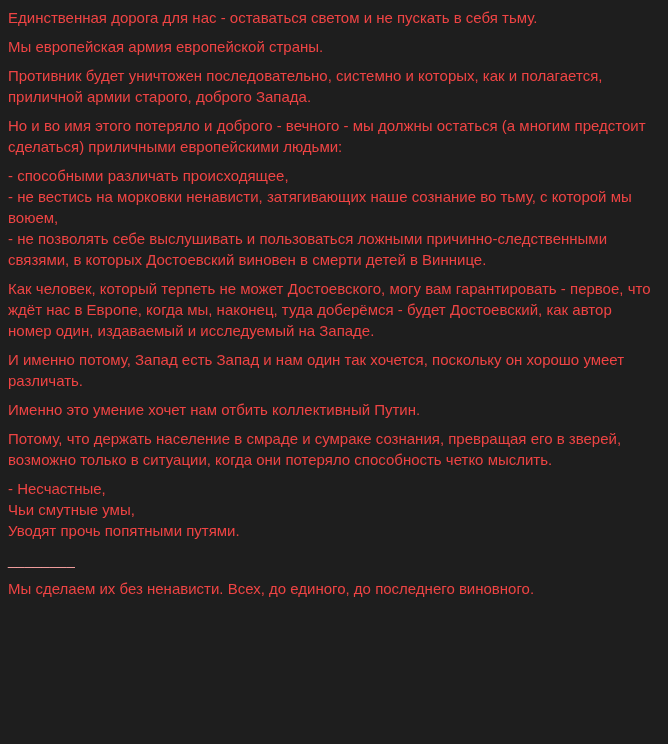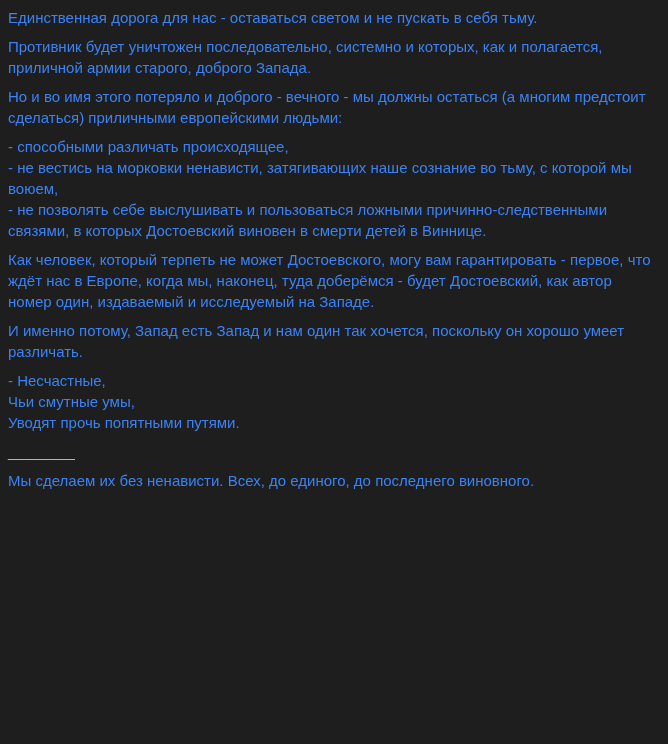--- a/index.html
+++ b/index.html
@@ -14,40 +14,43 @@
     color: #f2f2f2;
     font-family: "Liberation Sans", sans-serif;
     font-size: 15px;
     line-height: 21px;
     padding: 7px 16px 8px 8px;
     -webkit-font-smoothing: antialiased;
   }
   .message-body p {
     margin: 0 0 8px 0;
     white-space: pre-line;
-    color: #3b82f6;
+    color: #ef4444;
   }
   .message-body p:last-child {
     margin-bottom: 0;
   }
   .message-body p.divider {
     letter-spacing: 0;
-    color: #7dd3fc;
+    color: #fca5a5;
   }
 </style>
 </head>
 <body style="background: rgb(30, 30, 30); color: rgb(242, 242, 242);">
 
 <div class="message-body" id="message-body">
     <p>Единственная дорога для нас - оставаться светом и не пускать в себя тьму.</p>
+    <p>Мы европейская армия европейской страны.</p>
     <p>Противник будет уничтожен последовательно, системно и которых, как и полагается, приличной армии старого, доброго Запада.</p>
     <p>Но и во имя этого потеряло и доброго - вечного - мы должны остаться (а многим предстоит сделаться) приличными европейскими людьми:</p>
     <p>- способными различать происходящее,
 - не вестись на морковки ненависти, затягивающих наше сознание во тьму, с которой мы воюем,
 - не позволять себе выслушивать и пользоваться ложными причинно-следственными связями, в которых Достоевский виновен в смерти детей в Виннице.</p>
     <p>Как человек, который терпеть не может Достоевского, могу вам гарантировать - первое, что ждёт нас в Европе, когда мы, наконец, туда доберёмся - будет Достоевский, как автор номер один, издаваемый и исследуемый на Западе.</p>
     <p>И именно потому, Запад есть Запад и нам один так хочется, поскольку он хорошо умеет различать.</p>
+    <p>Именно это умение хочет нам отбить коллективный Путин.</p>
+    <p>Потому, что держать население в смраде и сумраке сознания, превращая его в зверей, возможно только в ситуации, когда они потеряло способность четко мыслить.</p>
     <p>- Несчастные,
 Чьи смутные умы,
 Уводят прочь попятными путями.</p>
     <p class="divider">________</p>
     <p>Мы сделаем их без ненависти. Всех, до единого, до последнего виновного.</p>
   </div>
 
 </body></html>

